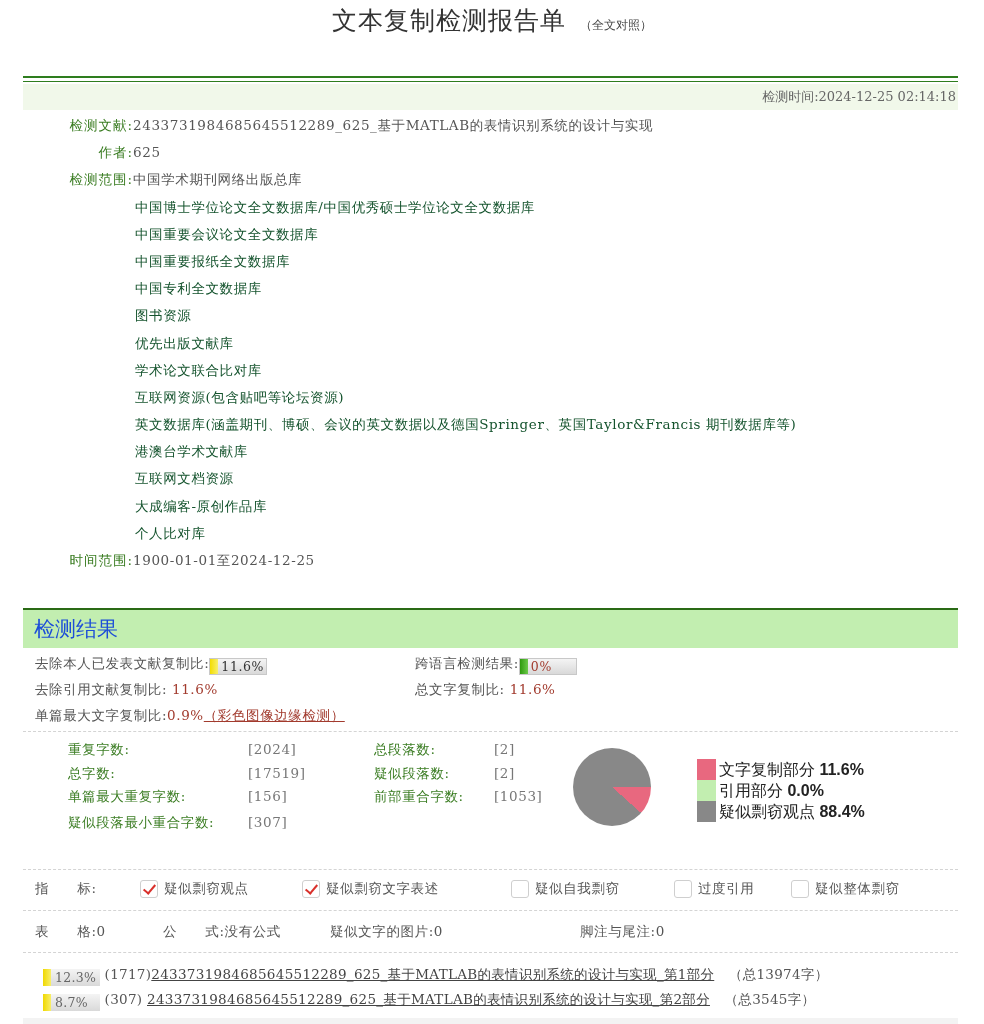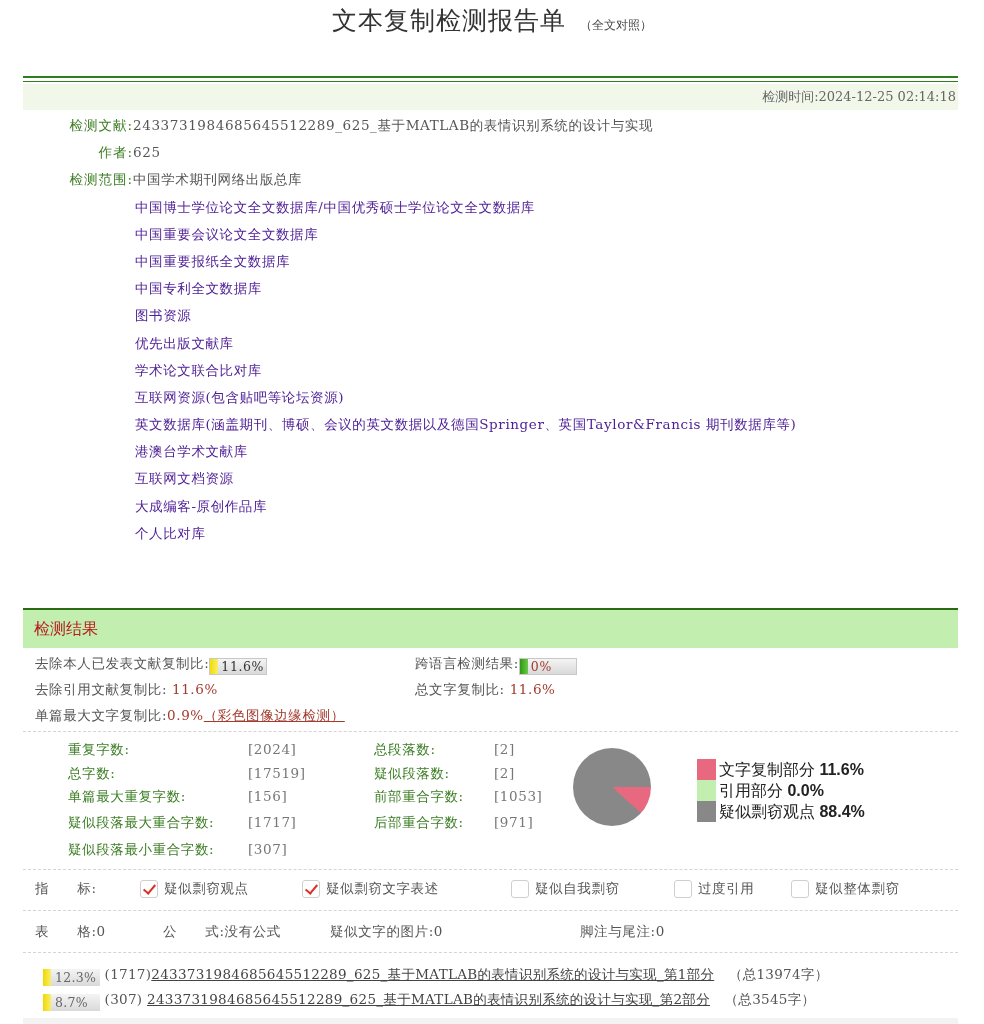--- a/index.html
+++ b/index.html
@@ -12,25 +12,25 @@
 
     .rule-top { position: absolute; top: 76px; left: 23px; width: 935px; height: 6px;
       border-top: 2px solid #2e7d1e; border-bottom: 1px solid #2e7d1e; }
     .time-bar { position: absolute; top: 84px; left: 23px; width: 935px; height: 26px; background: #f1f8ea;
       text-align: right; padding-right: 2px; line-height: 26px; color: #666666; font-size: 13px; }
 
     .info { position: absolute; top: 112px; left: 23px; width: 935px; }
     .info-row { height: 27.2px; line-height: 27.2px; white-space: nowrap; font-size: 13.5px; }
     .label { display: inline-block; width: 110px; text-align: right; color: #3b7d23; letter-spacing: 1px; }
     .val { color: #555555; letter-spacing: 0.6px; }
-    .indent { padding-left: 112px; color: #4c1d95; letter-spacing: 0.6px; }
+    .indent { padding-left: 112px; color: #14532d; letter-spacing: 0.6px; }
 
     .result-header { position: absolute; top: 608px; left: 23px; width: 935px; height: 40px;
       background: #c2eeb0; border-top: 2px solid #2a6a15; }
-    .result-header span { font-size: 16px; color: #b91c1c; line-height: 38px; padding-left: 11px; }
+    .result-header span { font-size: 21px; color: #1d4ed8; line-height: 38px; padding-left: 11px; }
 
     .res-rows { position: absolute; top: 650px; left: 35px; width: 920px; font-size: 13.5px; }
     .res-row { height: 26px; line-height: 26px; position: relative; white-space: nowrap; letter-spacing: 0.6px; }
     .res-row .right { position: absolute; left: 380px; top: 0; }
     .red { color: #a23b2e; }
     .bar { display: inline-block; width: 58px; height: 17px; vertical-align: -3px;
       background: linear-gradient(#f4f4f4, #d9d9d9); border: 1px solid #c8c8c8; position: relative; line-height: 15px; }
     .bar .fill-y { position: absolute; left: 0; top: 0; bottom: 0; width: 8px; background: linear-gradient(90deg, #f3dd00, #f8ef6a); }
     .bar .fill-g { position: absolute; left: 0; top: 0; bottom: 0; width: 8px; background: linear-gradient(90deg, #2e9a0e, #6cc94a); }
     .bar .txt { position: relative; padding-left: 11px; font-size: 12.5px; color: #333; }
@@ -97,20 +97,23 @@
   <div class="info-row indent">中国专利全文数据库</div>
   <div class="info-row indent">图书资源</div>
   <div class="info-row indent">优先出版文献库</div>
   <div class="info-row indent">学术论文联合比对库</div>
   <div class="info-row indent">互联网资源(包含贴吧等论坛资源)</div>
   <div class="info-row indent">英文数据库(涵盖期刊、博硕、会议的英文数据以及德国Springer、英国Taylor&amp;Francis 期刊数据库等)</div>
   <div class="info-row indent">港澳台学术文献库</div>
   <div class="info-row indent">互联网文档资源</div>
   <div class="info-row indent">大成编客-原创作品库</div>
   <div class="info-row indent">个人比对库</div>
+  <div class="info-row">
+    <span class="label">时间范围:</span><span class="val">1900-01-01至2024-12-25</span>
+  </div>
 </div>
 
 <div class="result-header">
   <span>检测结果</span>
 </div>
 
 <div class="res-rows">
   <div class="res-row">
     <span>去除本人已发表文献复制比:</span><span class="bar"><span class="fill-y"></span><span class="txt">11.6%</span></span>
     <span class="right"><span>跨语言检测结果:</span><span class="bar" style="width:58px"><span class="fill-g"></span><span class="txt red">0%</span></span></span>
@@ -131,24 +134,20 @@
     <span>重复字数:</span><span class="v1">[2024]</span>
     <span class="l2">总段落数:</span><span class="v2">[2]</span>
   </div>
   <div class="stat-row">
     <span>总字数:</span><span class="v1">[17519]</span>
     <span class="l2">疑似段落数:</span><span class="v2">[2]</span>
   </div>
   <div class="stat-row">
     <span>单篇最大重复字数:</span><span class="v1">[156]</span>
     <span class="l2">前部重合字数:</span><span class="v2">[1053]</span>
-  </div>
-  <div class="stat-row" style="height:27px;line-height:27px">
-    <span>疑似段落最大重合字数:</span><span class="v1">[1717]</span>
-    <span class="l2">后部重合字数:</span><span class="v2">[971]</span>
   </div>
   <div class="stat-row" style="height:27px;line-height:27px">
     <span>疑似段落最小重合字数:</span><span class="v1">[307]</span>
   </div>
 </div>
 
 <div class="pie-area">
   <div class="pie" style="background: conic-gradient(from 90deg, #e8687f 0deg 41.76deg, #888888 41.76deg 360deg);"></div>
   <div class="legend">
     <div class="legend-row">

